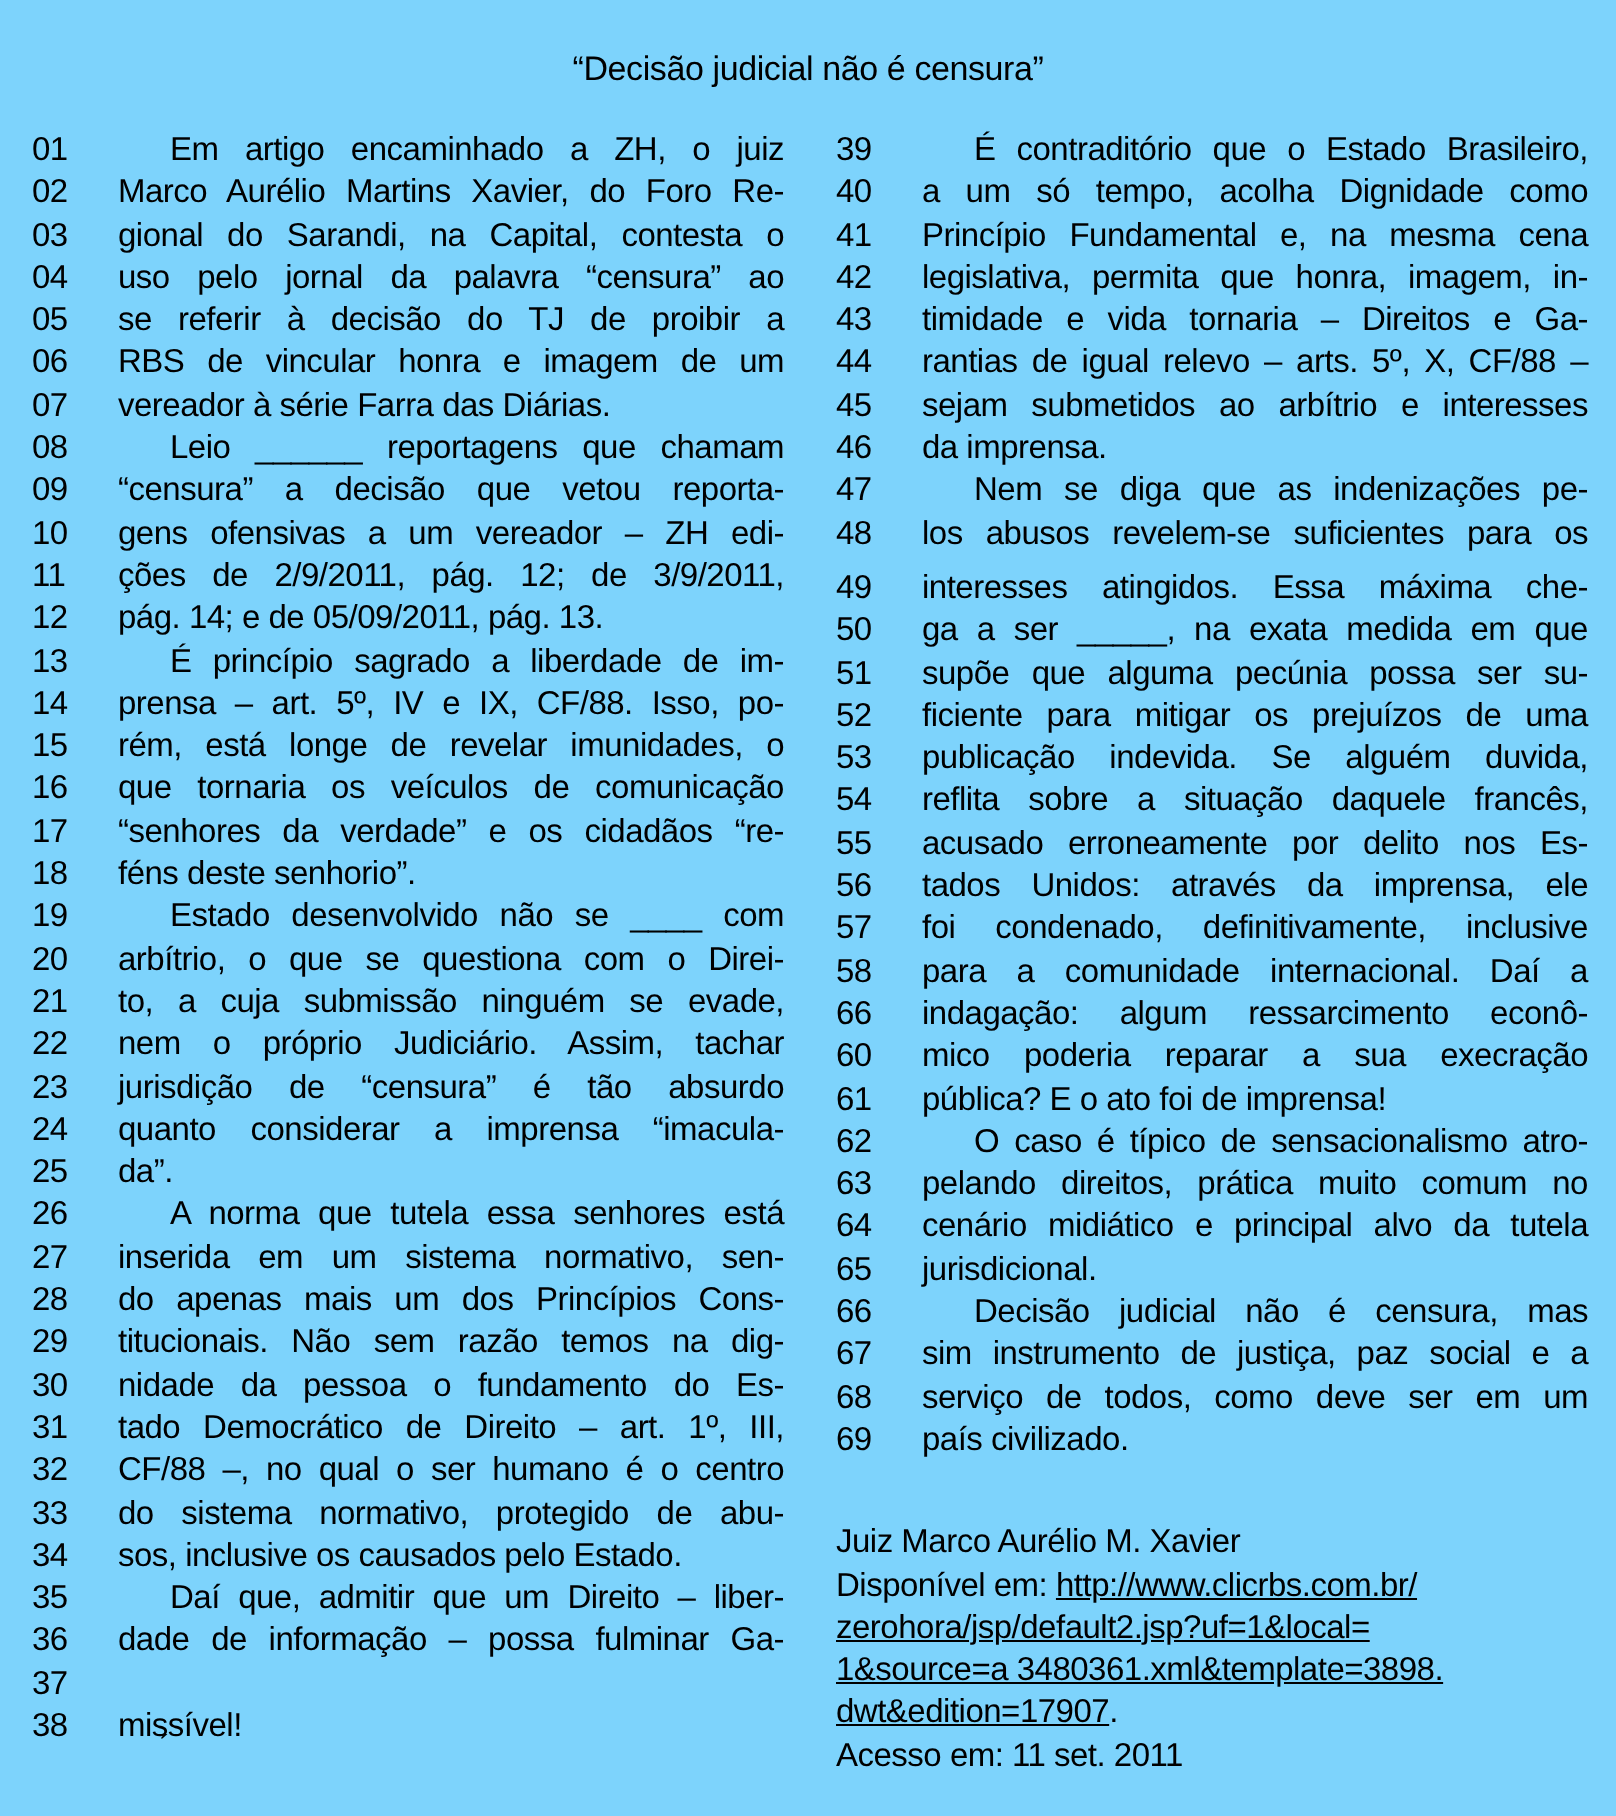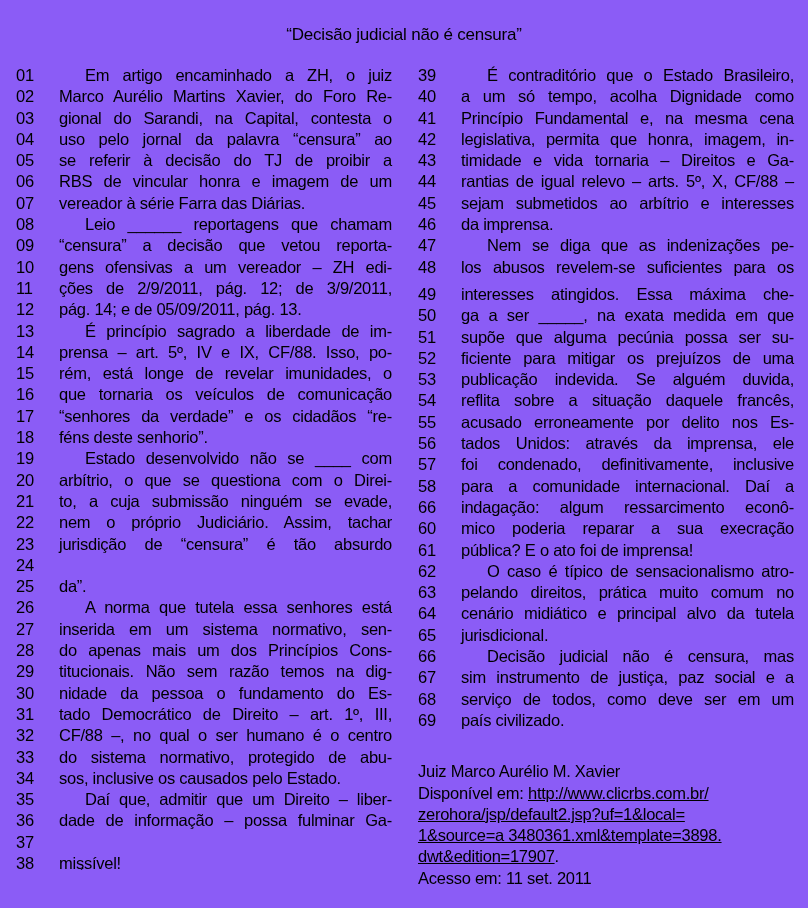--- a/index.html
+++ b/index.html
@@ -6,21 +6,21 @@
     margin: 0;
     padding: 0;
     background: #ffffff;
     color: #000000;
     font-family: "Liberation Sans", sans-serif;
   }
   .page {
     position: relative;
     width: 808px;
     height: 908px;
-    background: #8b5cf6;
+    background: #7dd3fc;
     overflow: hidden;
   }
   .title {
     padding-top: 24px;
     text-align: center;
     font-size: 17px;
     letter-spacing: -0.2px;
     line-height: 21px;
   }
   .columns {
@@ -179,20 +179,21 @@
         <div class="line">
           <span class="ln">22</span>
           <span class="lt mid">nem o próprio Judiciário. Assim, tachar</span>
         </div>
         <div class="line">
           <span class="ln">23</span>
           <span class="lt mid">jurisdição de “censura” é tão absurdo</span>
         </div>
         <div class="line">
           <span class="ln">24</span>
+          <span class="lt mid">quanto considerar a imprensa “imacula-</span>
         </div>
         <div class="line">
           <span class="ln">25</span>
           <span class="lt end">da”.</span>
         </div>
         <div class="line">
           <span class="ln">26</span>
           <span class="lt start">A norma que tutela essa senhores está</span>
         </div>
         <div class="line">

